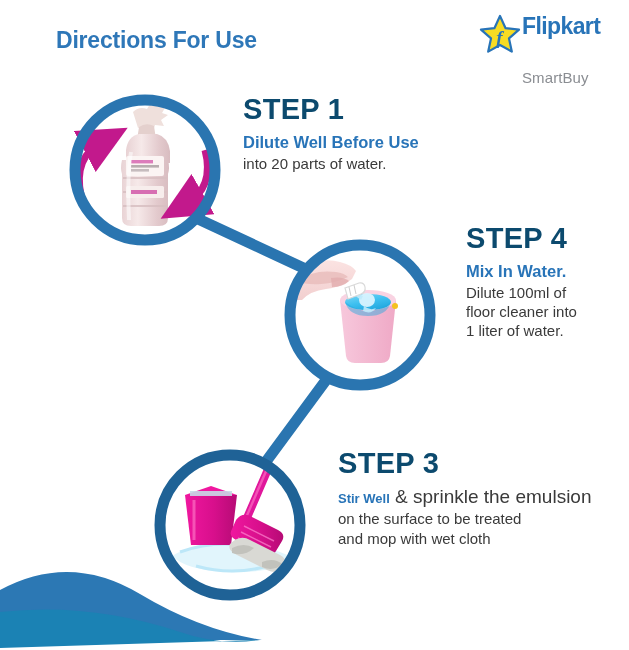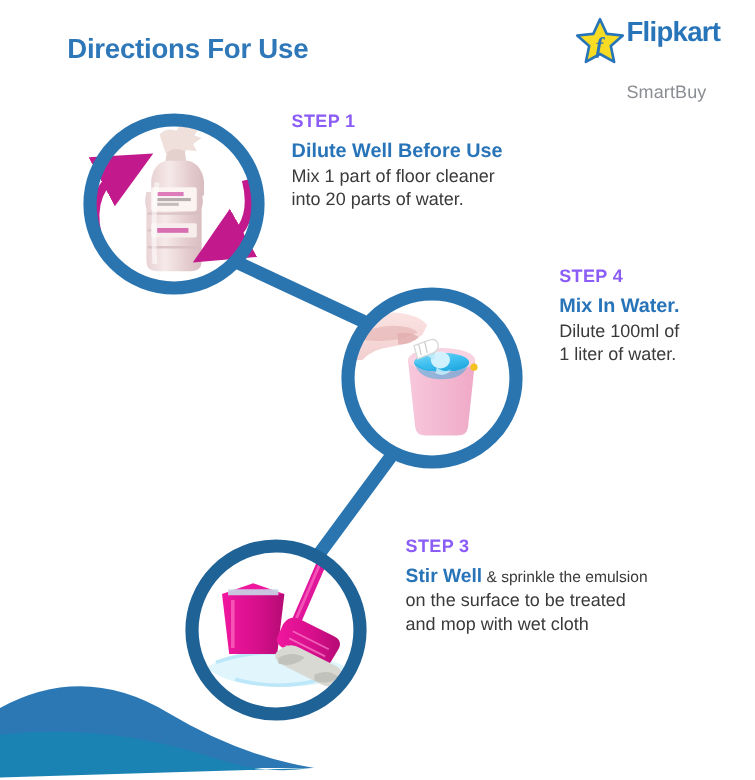--- a/index.html
+++ b/index.html
@@ -69,47 +69,47 @@
     position: absolute;
     left: 0;
     top: 0;
     width: 629px;
     height: 650px;
   }
 
   
   .step-block { position: absolute; }
   .step-num {
-    font-size: 15px;
-    font-weight: bold;
-    color: #8b5cf6;
+    font-size: 29px;
+    font-weight: bold;
+    color: #0c4a6e;
     letter-spacing: 0.3px;
     margin: 0 0 7px 0;
     white-space: nowrap;
   }
   .step-head {
     font-size: 16.5px;
     font-weight: bold;
     color: #2874B8;
     margin: 0 0 2px 0;
     white-space: nowrap;
   }
   .step-body {
     font-size: 15px;
     color: #3A3A3A;
     line-height: 19px;
     margin: 0;
   }
   .step-body-line { display: block; white-space: nowrap; }
   .inline-head {
-    font-size: 16px;
+    font-size: 13px;
     font-weight: bold;
     color: #2874B8;
   }
-  .inline-rest { font-size: 13px; color: #3A3A3A; }
+  .inline-rest { font-size: 19px; color: #3A3A3A; }
 
   #step1-block { left: 243px; top: 93px; }
   #step2-block { left: 466px; top: 222px; }
   #step3-block { left: 338px; top: 447px; }
   #step3-block .step-body { line-height: 20px; }
 </style>
 </head>
 <body>
 
 <div id="page">
@@ -265,30 +265,30 @@
     <g>
       <path d="M0 590 q70 -38 140 4 q60 36 122 46 L0 640 Z" fill="#2C78B4"></path>
       <path d="M0 612 q90 -10 180 20 q40 14 80 8 L0 648 Z" fill="#1B82B4"></path>
     </g>
   </svg>
 
   <div class="step-block" id="step1-block">
     <div class="step-num">STEP 1</div>
     <div class="step-head">Dilute Well Before Use</div>
     <div class="step-body">
-      <span class="step-body-line">Mix 1 part of floor cleaner</span>
       <span class="step-body-line">into 20 parts of water.</span>
     </div>
   </div>
 
   <div class="step-block" id="step2-block">
     <div class="step-num">STEP 4</div>
     <div class="step-head">Mix In Water.</div>
     <div class="step-body">
       <span class="step-body-line">Dilute 100ml of</span>
+      <span class="step-body-line">floor cleaner into</span>
       <span class="step-body-line">1 liter of water.</span>
     </div>
   </div>
 
   <div class="step-block" id="step3-block">
     <div class="step-num">STEP 3</div>
     <div class="step-body">
       <span class="step-body-line"><span class="inline-head">Stir Well</span><span class="inline-rest"> &amp; sprinkle the emulsion</span></span>
       <span class="step-body-line">on the surface to be treated</span>
       <span class="step-body-line">and mop with wet cloth</span>

